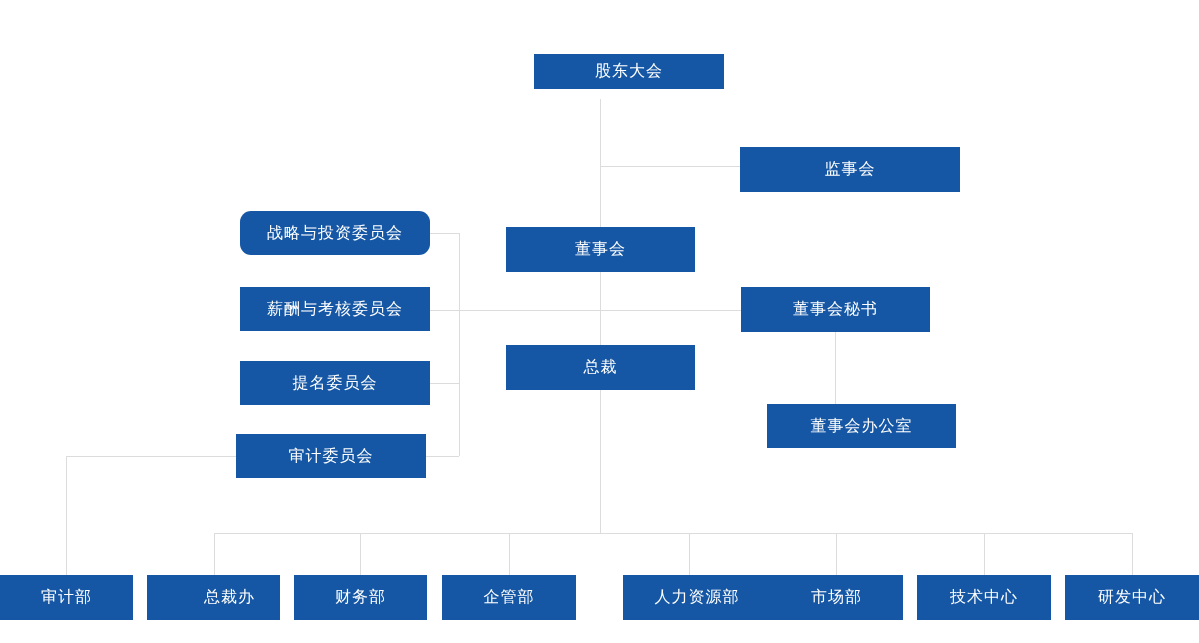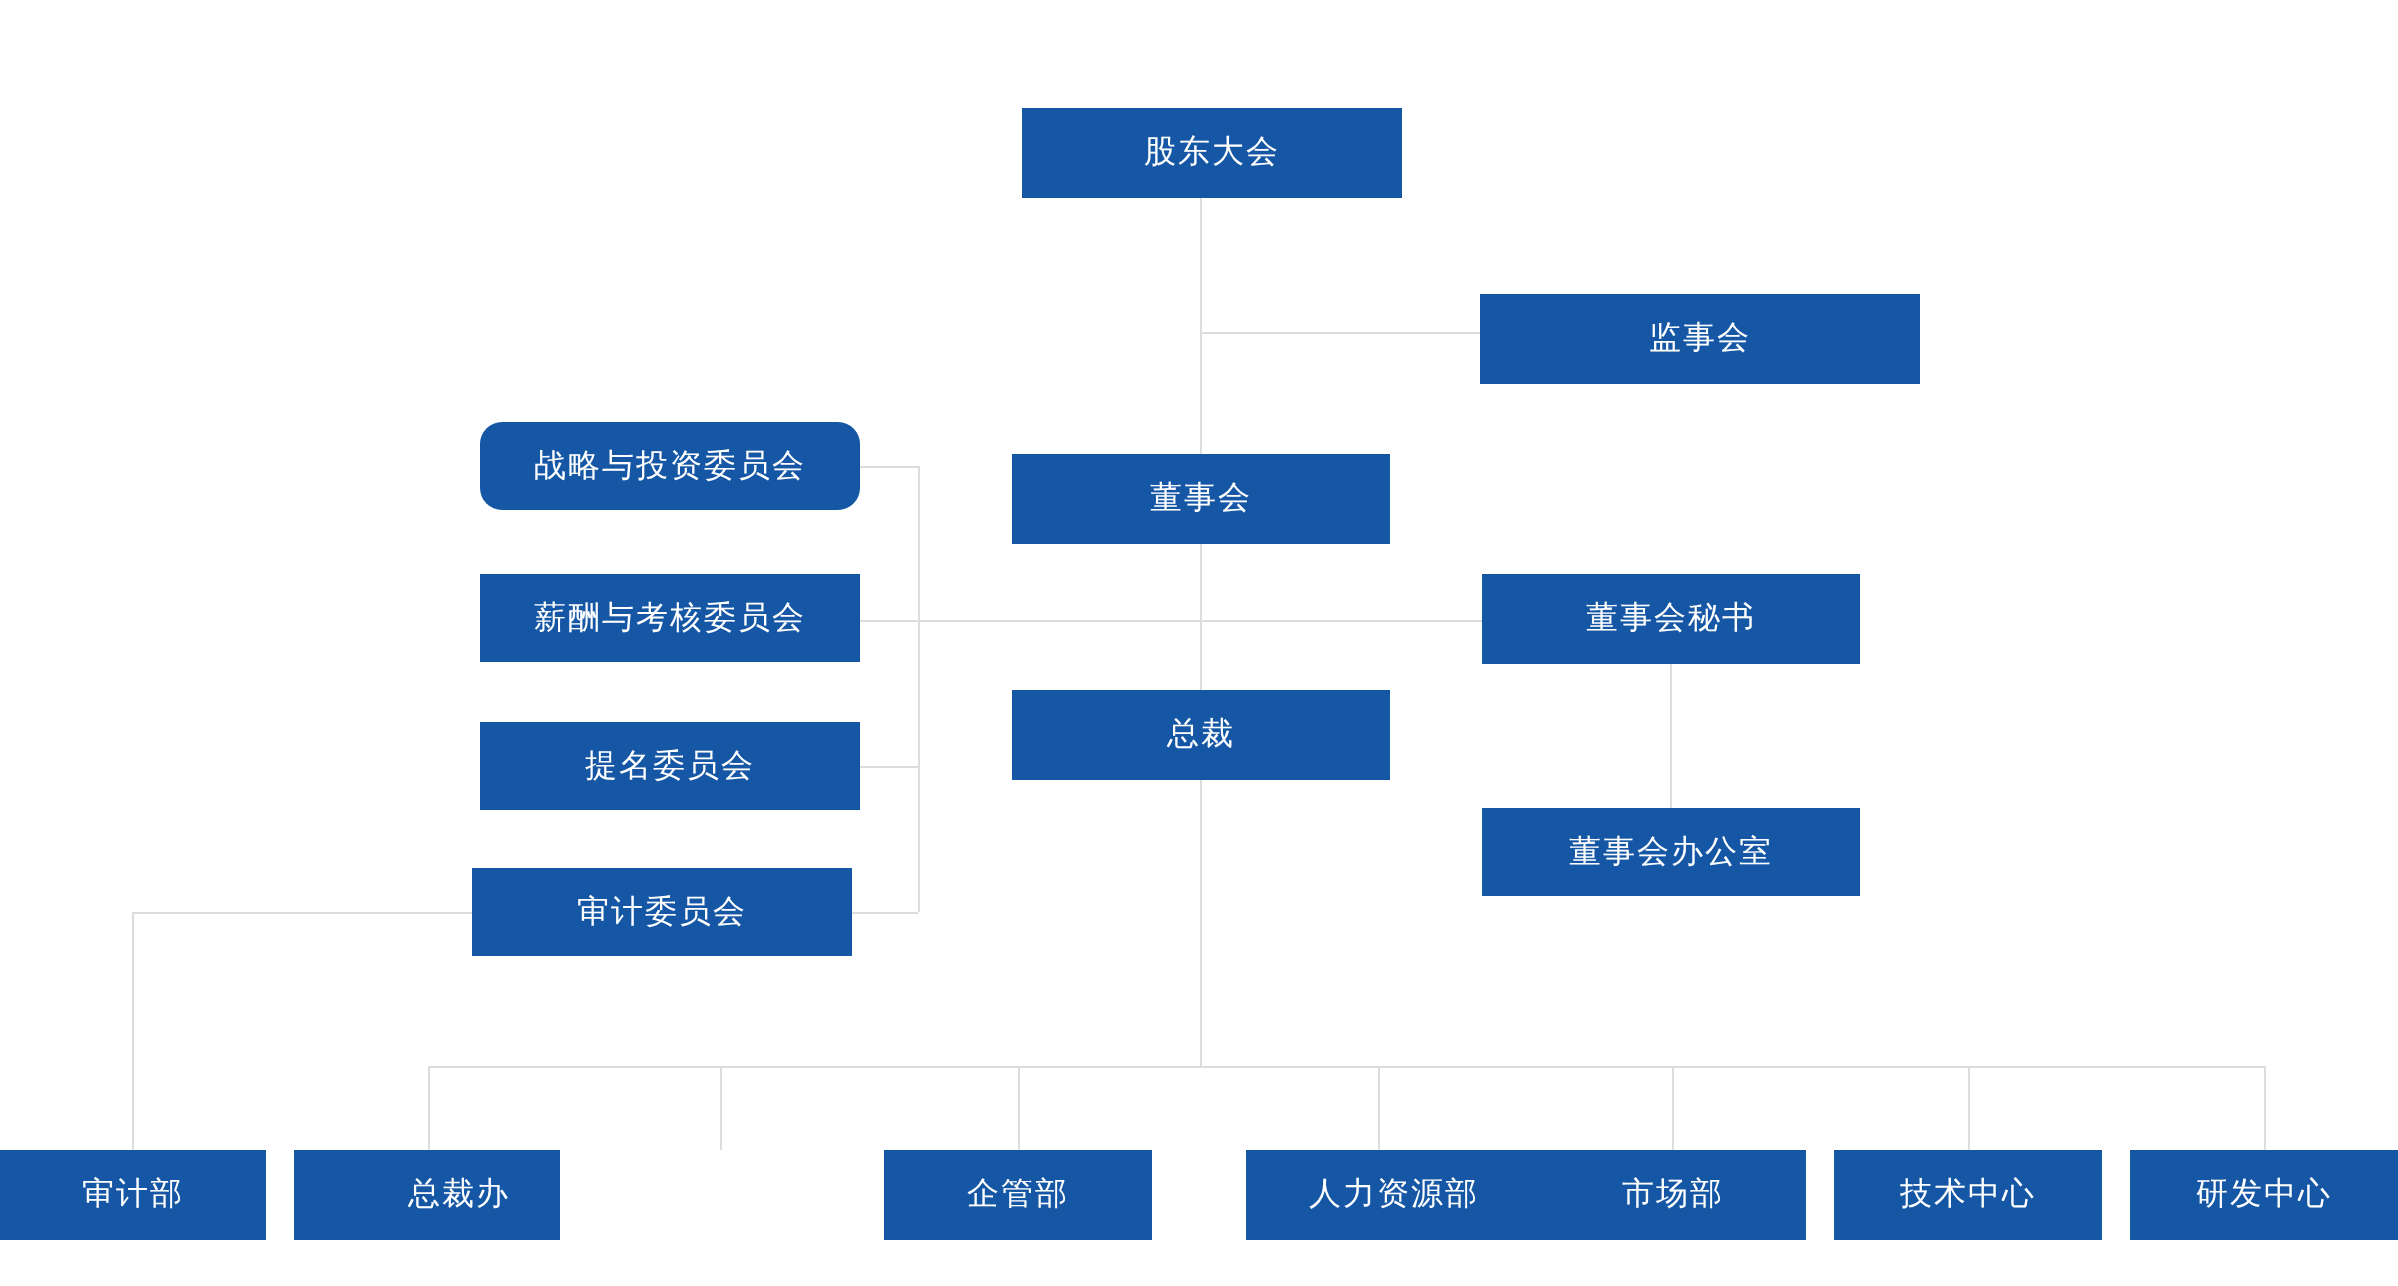--- a/index.html
+++ b/index.html
@@ -31,30 +31,30 @@
   }
   .line{
     position:absolute;
     background:var(--line);
     z-index:1;
   }
   .line.h{height:1px;}
   .line.v{width:1px;}
 
   
-  #n-shareholders {left:511px;top:54px;width:190px;height:45px;}
+  #n-shareholders {left:534px;top:54px;width:190px;height:35px;}
   #n-supervisory  {left:740px;top:147px;width:220px;height:45px;}
   #n-strategy     {left:240px;top:211px;width:190px;height:44px;border-radius:11px;}
   #n-compensation {left:240px;top:287px;width:190px;height:44px;}
   #n-nomination   {left:240px;top:361px;width:190px;height:44px;}
   #n-auditcom     {left:236px;top:434px;width:190px;height:44px;}
   #n-board        {left:506px;top:227px;width:189px;height:45px;}
   #n-secretary    {left:741px;top:287px;width:189px;height:45px;}
   #n-president    {left:506px;top:345px;width:189px;height:45px;}
-  #n-boardoffice  {left:741px;top:404px;width:189px;height:44px;}
+  #n-boardoffice  {left:767px;top:404px;width:189px;height:44px;}
   #n-auditdept    {left:0px;top:575px;width:133px;height:45px;}
   #n-presoffice   {left:147px;top:575px;width:133px;height:45px;padding-left:32px;}
   #n-finance      {left:294px;top:575px;width:133px;height:45px;}
   #n-entmgmt      {left:442px;top:575px;width:134px;height:45px;}
   #n-hr           {left:623px;top:575px;width:148px;height:45px;}
   #n-marketing    {left:770px;top:575px;width:133px;height:45px;}
   #n-tech         {left:917px;top:575px;width:134px;height:45px;}
   #n-rd           {left:1065px;top:575px;width:134px;height:45px;}
 
   
@@ -104,19 +104,20 @@
   <div class="node" id="n-strategy">战略与投资委员会</div>
   <div class="node" id="n-compensation">薪酬与考核委员会</div>
   <div class="node" id="n-nomination">提名委员会</div>
   <div class="node" id="n-auditcom">审计委员会</div>
   <div class="node" id="n-board">董事会</div>
   <div class="node" id="n-secretary">董事会秘书</div>
   <div class="node" id="n-president">总裁</div>
   <div class="node" id="n-boardoffice">董事会办公室</div>
   <div class="node" id="n-auditdept">审计部</div>
   <div class="node" id="n-presoffice">总裁办</div>
+  <div class="node" id="n-finance">财务部</div>
   <div class="node" id="n-entmgmt">企管部</div>
   <div class="node" id="n-hr">人力资源部</div>
   <div class="node" id="n-marketing">市场部</div>
   <div class="node" id="n-tech">技术中心</div>
   <div class="node" id="n-rd">研发中心</div>
 
 </div>
 
 </body></html>

